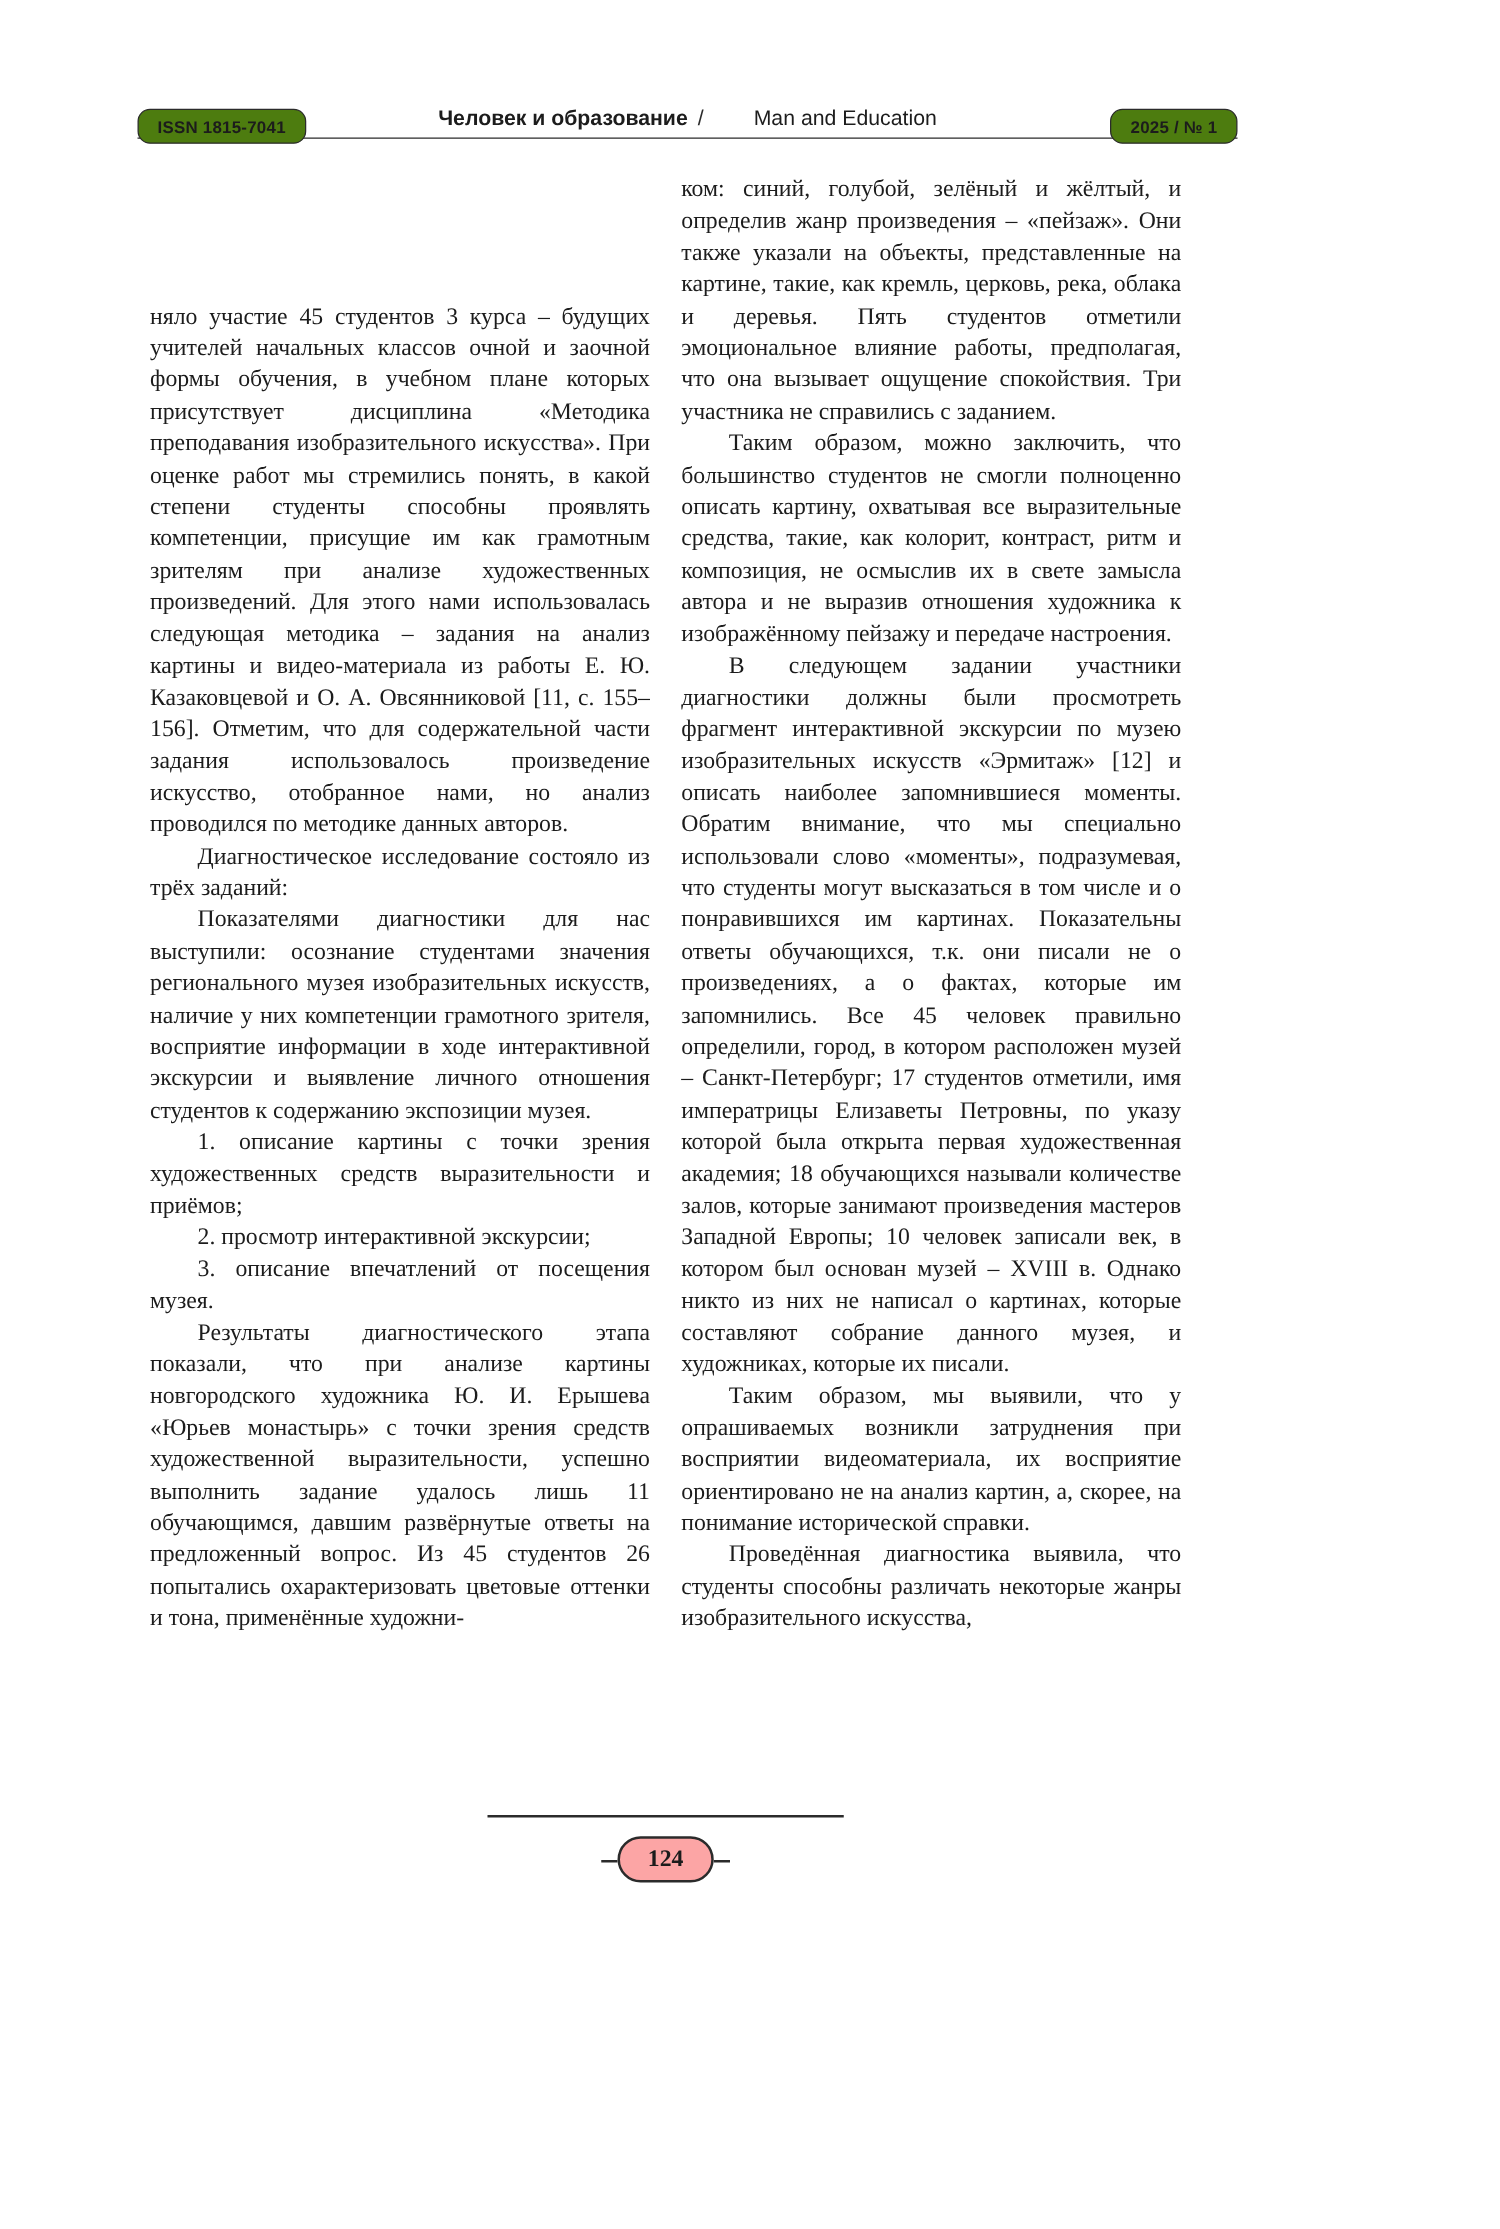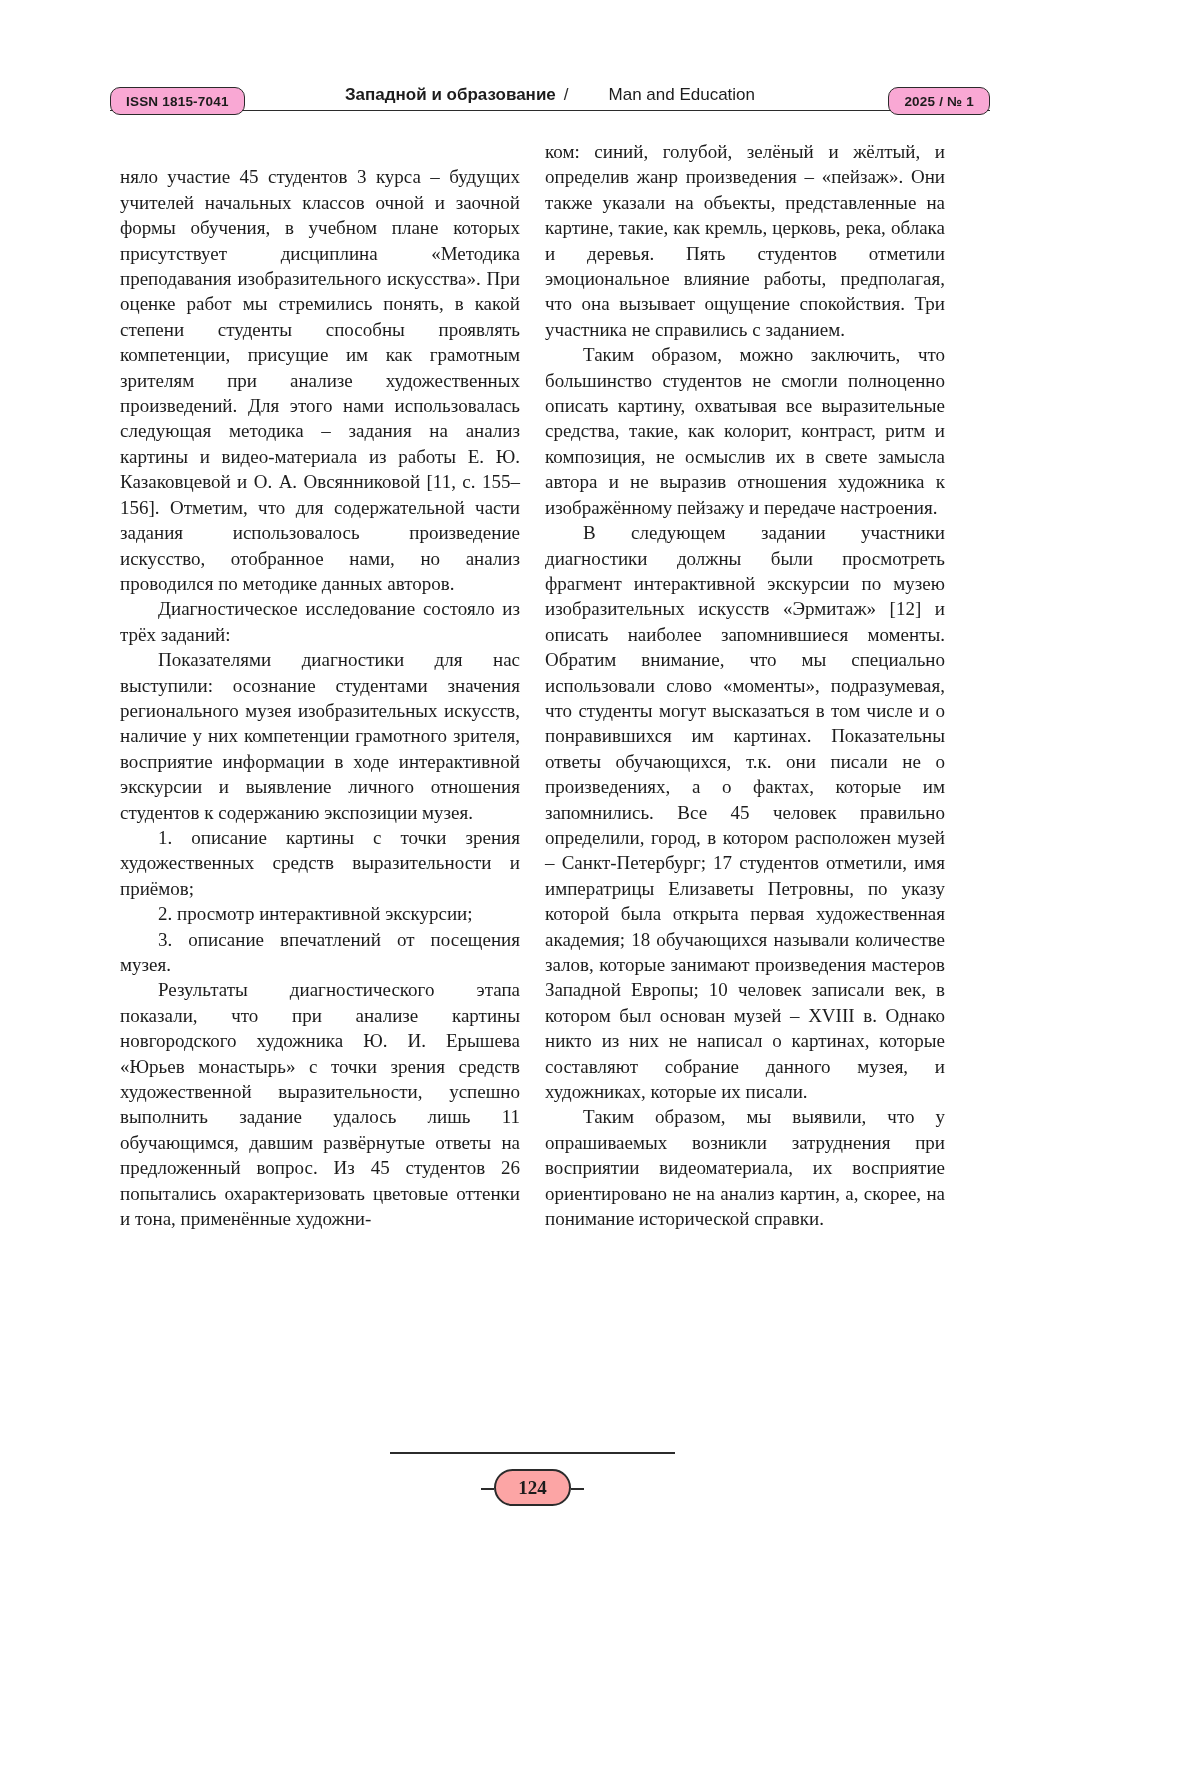--- a/index.html
+++ b/index.html
@@ -32,21 +32,21 @@
     bottom: 1px;
     border-bottom: 1.5px solid #2b2b2b;
   }
   .pill {
     position: absolute;
     bottom: -3px;
     box-sizing: border-box;
     height: 28px;
     border: 1.5px solid #2b2b2b;
     border-radius: 10px;
-    background: #f9a8d4;
+    background: #4d7c0f;
     font-family: "Liberation Sans", sans-serif;
     font-size: 13.5px;
     font-weight: 600;
     letter-spacing: 0.2px;
     display: flex;
     align-items: center;
     justify-content: center;
     padding: 0 15px;
     white-space: nowrap;
   }
@@ -127,40 +127,41 @@
   .page-number-badge::after  { right: -15px; }
 </style>
 </head>
 <body>
 
 <div class="page">
 
   <div class="header">
     <div class="header-rule"></div>
     <div class="journal-title">
-      <span class="ru">Западной и образование</span><span class="sep">/</span><span class="en">Man and Education</span>
+      <span class="ru">Человек и образование</span><span class="sep">/</span><span class="en">Man and Education</span>
     </div>
     <div class="pill pill-left">ISSN 1815-7041</div>
     <div class="pill pill-right">2025 / № 1</div>
   </div>
 
   <div class="columns">
     <div class="col">
       <p class="no-indent">няло участие 45 студентов 3 курса – будущих учителей начальных классов очной и заочной формы обучения, в учебном плане которых присутствует дисциплина «Методика преподавания изобразительного искусства». При оценке работ мы стремились понять, в какой степени студенты способны проявлять компетенции, присущие им как грамотным зрителям при анализе художественных произведений. Для этого нами использовалась следующая методика – задания на анализ картины и видео-материала из работы Е. Ю. Казаковцевой и О. А. Овсянниковой [11, с. 155–156]. Отметим, что для содержательной части задания использовалось произведение искусство, отобранное нами, но анализ проводился по методике данных авторов.</p>
       <p>Диагностическое исследование состояло из трёх заданий:</p>
       <p>Показателями диагностики для нас выступили: осознание студентами значения регионального музея изобразительных искусств, наличие у них компетенции грамотного зрителя, восприятие информации в ходе интерактивной экскурсии и выявление личного отношения студентов к содержанию экспозиции музея.</p>
       <p>1. описание картины с точки зрения художественных средств выразительности и приёмов;</p>
       <p>2. просмотр интерактивной экскурсии;</p>
       <p>3. описание впечатлений от посещения музея.</p>
       <p>Результаты диагностического этапа показали, что при анализе картины новгородского художника Ю. И. Ерышева «Юрьев монастырь» с точки зрения средств художественной выразительности, успешно выполнить задание удалось лишь 11 обучающимся, давшим развёрнутые ответы на предложенный вопрос. Из 45 студентов 26 попытались охарактеризовать цветовые оттенки и тона, применённые художни-</p>
     </div>
     <div class="col">
       <p class="no-indent">ком: синий, голубой, зелёный и жёлтый, и определив жанр произведения – «пейзаж». Они также указали на объекты, представленные на картине, такие, как кремль, церковь, река, облака и деревья. Пять студентов отметили эмоциональное влияние работы, предполагая, что она вызывает ощущение спокойствия. Три участника не справились с заданием.</p>
       <p>Таким образом, можно заключить, что большинство студентов не смогли полноценно описать картину, охватывая все выразительные средства, такие, как колорит, контраст, ритм и композиция, не осмыслив их в свете замысла автора и не выразив отношения художника к изображённому пейзажу и передаче настроения.</p>
       <p>В следующем задании участники диагностики должны были просмотреть фрагмент интерактивной экскурсии по музею изобразительных искусств «Эрмитаж» [12] и описать наиболее запомнившиеся моменты. Обратим внимание, что мы специально использовали слово «моменты», подразумевая, что студенты могут высказаться в том числе и о понравившихся им картинах. Показательны ответы обучающихся, т.к. они писали не о произведениях, а о фактах, которые им запомнились. Все 45 человек правильно определили, город, в котором расположен музей – Санкт-Петербург; 17 студентов отметили, имя императрицы Елизаветы Петровны, по указу которой была открыта первая художественная академия; 18 обучающихся называли количестве залов, которые занимают произведения мастеров Западной Европы; 10 человек записали век, в котором был основан музей – XVIII в. Однако никто из них не написал о картинах, которые составляют собрание данного музея, и художниках, которые их писали.</p>
       <p>Таким образом, мы выявили, что у опрашиваемых возникли затруднения при восприятии видеоматериала, их восприятие ориентировано не на анализ картин, а, скорее, на понимание исторической справки.</p>
+      <p>Проведённая диагностика выявила, что студенты способны различать некоторые жанры изобразительного искусства,</p>
     </div>
   </div>
 
   <div class="footer-rule"></div>
   <div class="page-number-badge">124</div>
 
 </div>
 
 </body></html>

